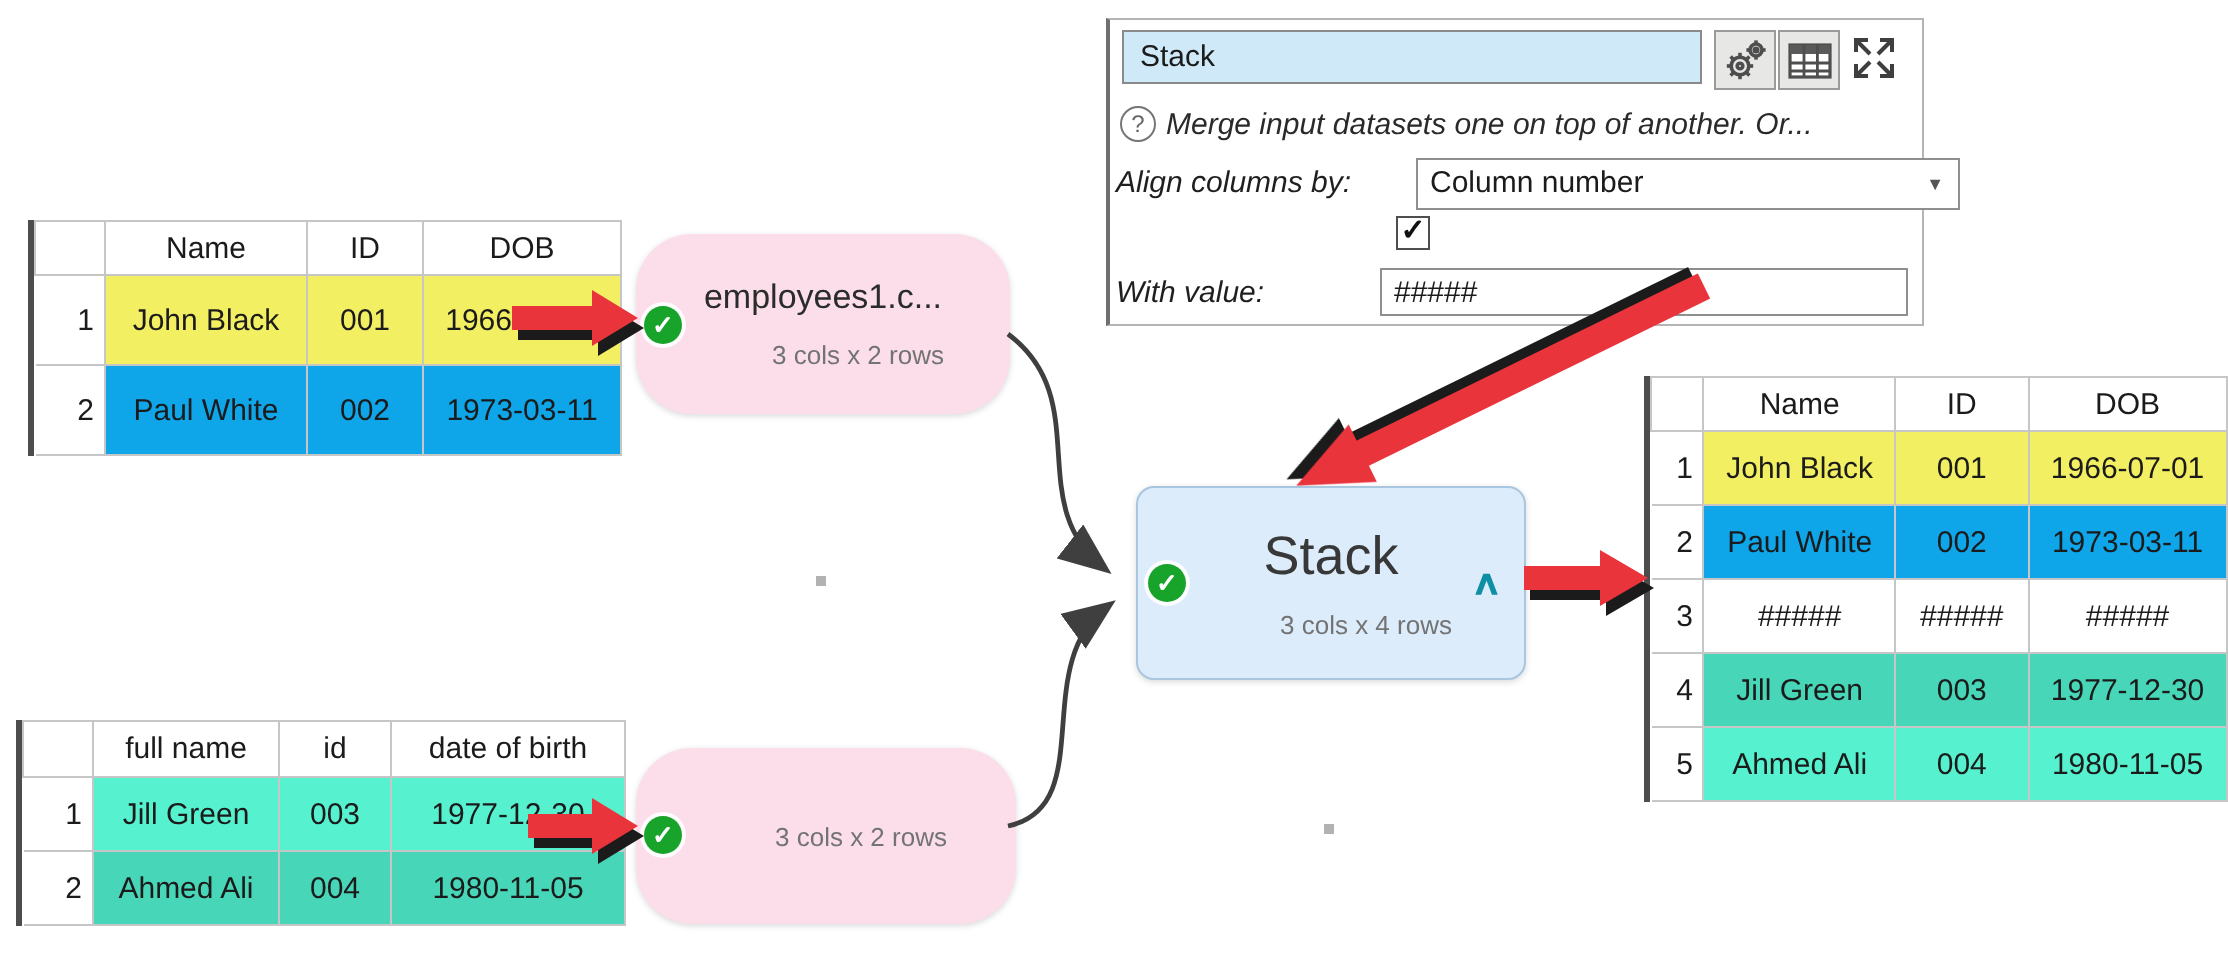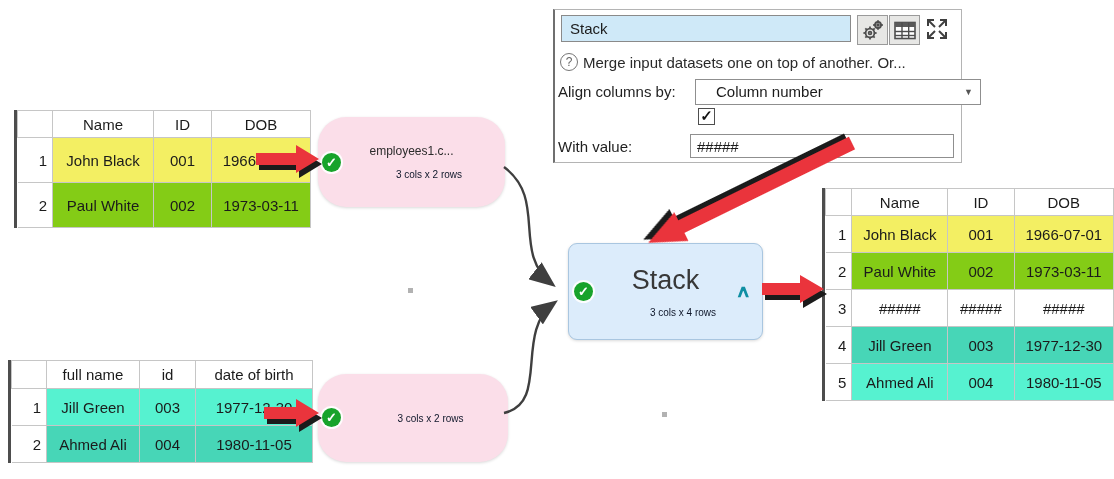--- a/index.html
+++ b/index.html
@@ -12,69 +12,69 @@
   table.dtable { border-collapse:collapse; font-size:15px; color:#1b1b1b; background:#fff; }
   table.dtable th, table.dtable td {
     border:1px solid #c6c6c6; padding:0 7px; font-weight:normal;
     text-align:center; white-space:nowrap; overflow:hidden;
   }
   table.dtable th { background:#fff; }
   table.dtable td.rn { background:#fff; text-align:right; padding-right:5px; border-left:none; }
   #t1 thead th { height:26px; } #t1 tbody td { height:44px; }
   #t2 thead th { height:27px; } #t2 tbody td { height:36px; }
   #t3 thead th { height:26px; } #t3 tbody td { height:36px; }
-  .y1 { background:#f3ef63; } .y2 { background:#84cc16; }
+  .y1 { background:#f3ef63; } .y2 { background:#0ea5e9; }
   .g1 { background:#56f2d0; } .g2 { background:#47d6b7; }
   .wht { background:#ffffff; }
   .numcell { text-align:left; }
   
   .node {
     position:absolute; display:flex; flex-direction:column; align-items:center;
     justify-content:center; gap:11px; text-align:center;
     box-shadow:0 1px 3px rgba(0,0,0,0.15);
   }
   .pink { background:#fbdee9; border-radius:28px; }
   .blue { background:#dcecfb; border:1px solid #a9c6e0; border-radius:9px; }
-  .ntitle { font-size:12px; color:#2b2b2b; }
+  .ntitle { font-size:17px; color:#2b2b2b; }
   .stack-title { font-size:27px; color:#383838; }
-  .nstats { font-size:10px; color:#0f172a;margin-left:35px; }
+  .nstats { font-size:13px; color:#737373;margin-left:35px; }
   .badge {
     position:absolute; width:19px; height:19px; border-radius:50%;
     background:#18a32b; color:#fff; font-size:13px; font-weight:bold;
     line-height:19px; text-align:center; box-shadow:0 0 0 2px rgba(255,255,255,0.9);
   }
   .caret {
     position:absolute; right:13px; top:37px; color:#0f8fa3;
     font-size:17px; font-weight:bold; transform:scaleX(1.25);
   }
   
   #panel {
     position:absolute; left:553px; top:9px; width:406px; height:152px;
     background:#fff; border:1px solid #b4b4b4; border-left:2px solid #6f6f6f;
   }
-  #panel .lbl { position:absolute; font-size:15px; color:#1f1f1f; white-space:nowrap; }
+  #panel .lbl { position:absolute; font-size:15px; color:#1f1f1f; white-space:nowrap;font-style:italic; }
   .title-input {
     position:absolute; left:6px; top:5px; width:280px; height:25px;
     background:#cfe9f8; border:1px solid #8a8a8a; font-size:15px; color:#1b1b1b;
     padding:0 0 0 8px; font-family:"Liberation Sans", sans-serif;
   }
   .pbtn {
     position:absolute; top:5px; width:29px; height:28px; background:#e7e7e5;
     border:1px solid #9a9a9a; display:flex; align-items:center; justify-content:center;
   }
   .pbtn.noborder { background:transparent; border:none; }
   .help-icon {
     position:absolute; left:5px; top:43px; width:16px; height:16px;
     border:1.5px solid #767676; border-radius:50%; color:#666;
     font-size:12px; line-height:16px; text-align:center;
   }
   .combo {
-    position:absolute; left:140px; top:69px; width:264px; height:24px;
+    position:absolute; left:153px; top:69px; width:264px; height:24px;
     background:#fff; border:1px solid #8f8f8f; font-size:15px; color:#1b1b1b;
-    line-height:24px; padding-left:20px;
+    line-height:24px; padding-left:6px;
   }
   .combo .dd { position:absolute; right:7px; top:0; font-size:9px; color:#555; }
   .chk {
     position:absolute; left:143px; top:98px; width:15px; height:15px;
     border:1.5px solid #4e4e4e; background:#fff; color:#111;
     font-size:15px; font-weight:bold; line-height:14px; text-align:center;
   }
   .wv-input {
     position:absolute; left:135px; top:124px; width:256px; height:22px;
     background:#fff; border:1px solid #8f8f8f; font-size:15px; color:#1b1b1b;

